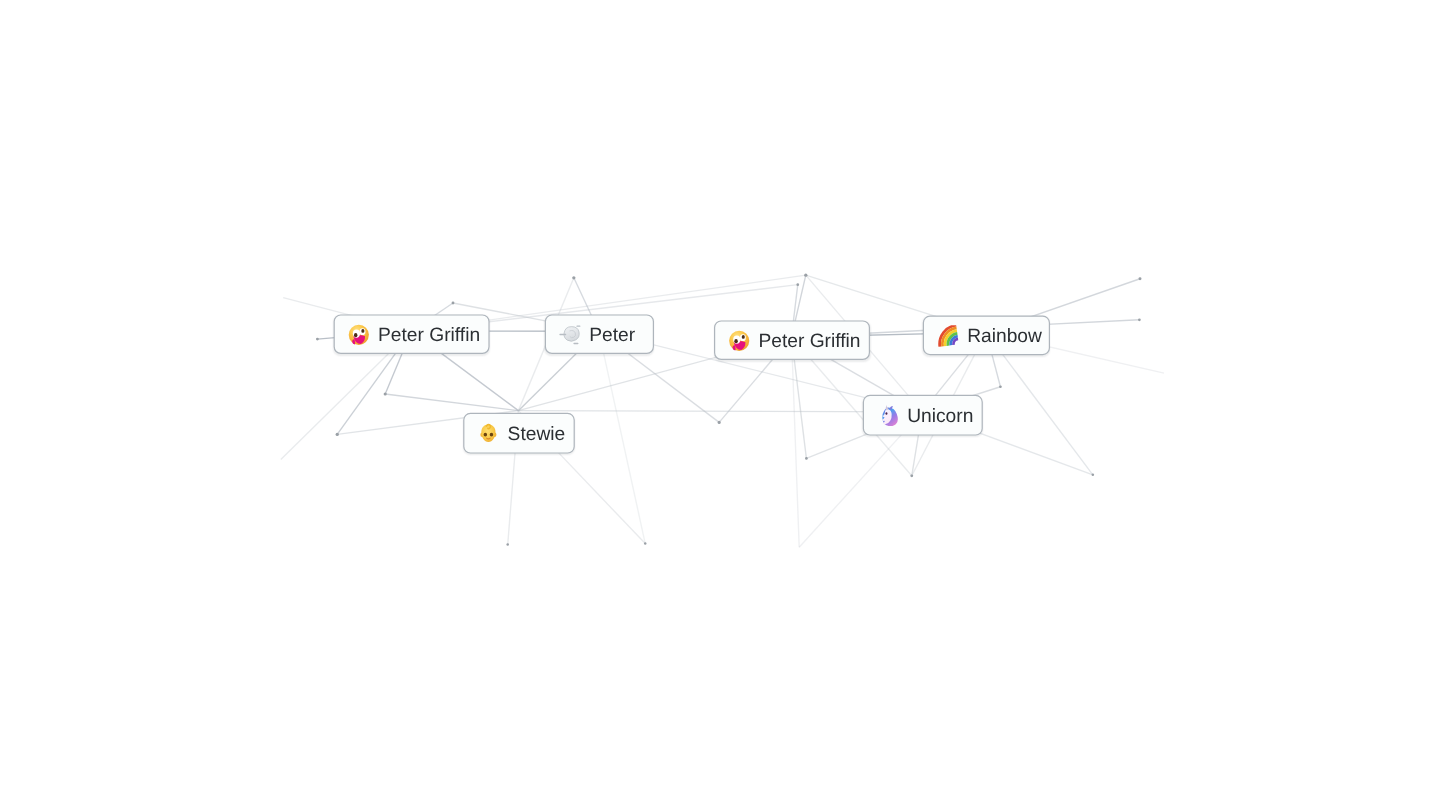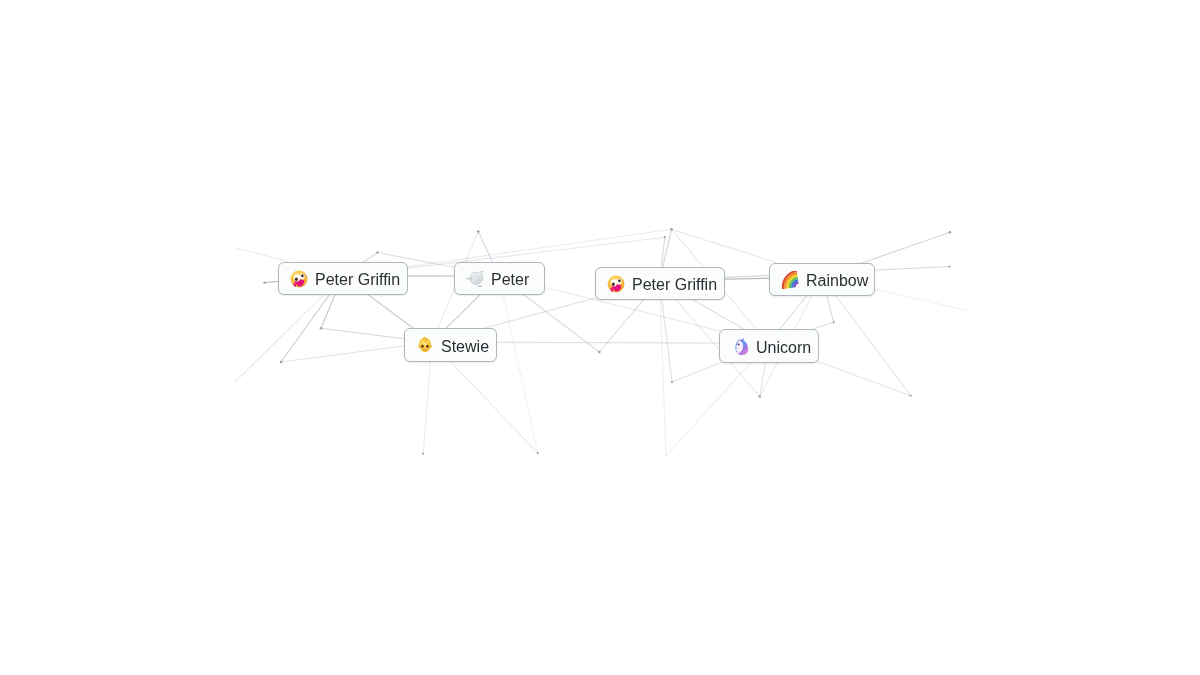--- a/index.html
+++ b/index.html
@@ -156,21 +156,21 @@
               <path d="M6.6 34 A27.4 27.4 0 0 1 34 6.6" stroke="#ef8d22" stroke-width="4.6"></path>
               <path d="M11.2 34 A22.8 22.8 0 0 1 34 11.2" stroke="#f4d02c" stroke-width="4.6"></path>
               <path d="M15.8 34 A18.2 18.2 0 0 1 34 15.8" stroke="#5fc14a" stroke-width="4.6"></path>
               <path d="M20.4 34 A13.6 13.6 0 0 1 34 20.4" stroke="#3a7ad6" stroke-width="4.6"></path>
               <path d="M25 34 A9 9 0 0 1 34 25" stroke="#7447c4" stroke-width="4.6"></path>
             </g>
           </svg>
         </span>
         <span class="lbl">Rainbow</span>
       </div>
-      <div class="chip" style="left: 386px; top: 328px; width: 93px; height: 34px; margin-left: 18px;">
+      <div class="chip" style="left: 386px; top: 344px; width: 93px; height: 34px;">
         <span class="em">
           <svg width="18" height="18" viewBox="0 0 36 36" aria-hidden="true">
             <defs>
               <radialGradient id="bgA" cx="45%" cy="38%" r="68%">
                 <stop offset="0%" stop-color="#ffdf72"></stop>
                 <stop offset="62%" stop-color="#f8c948"></stop>
                 <stop offset="100%" stop-color="#efab2f"></stop>
               </radialGradient>
             </defs>
             <ellipse cx="7.8" cy="20.6" rx="3.2" ry="3.8" fill="#f3b437"></ellipse>

